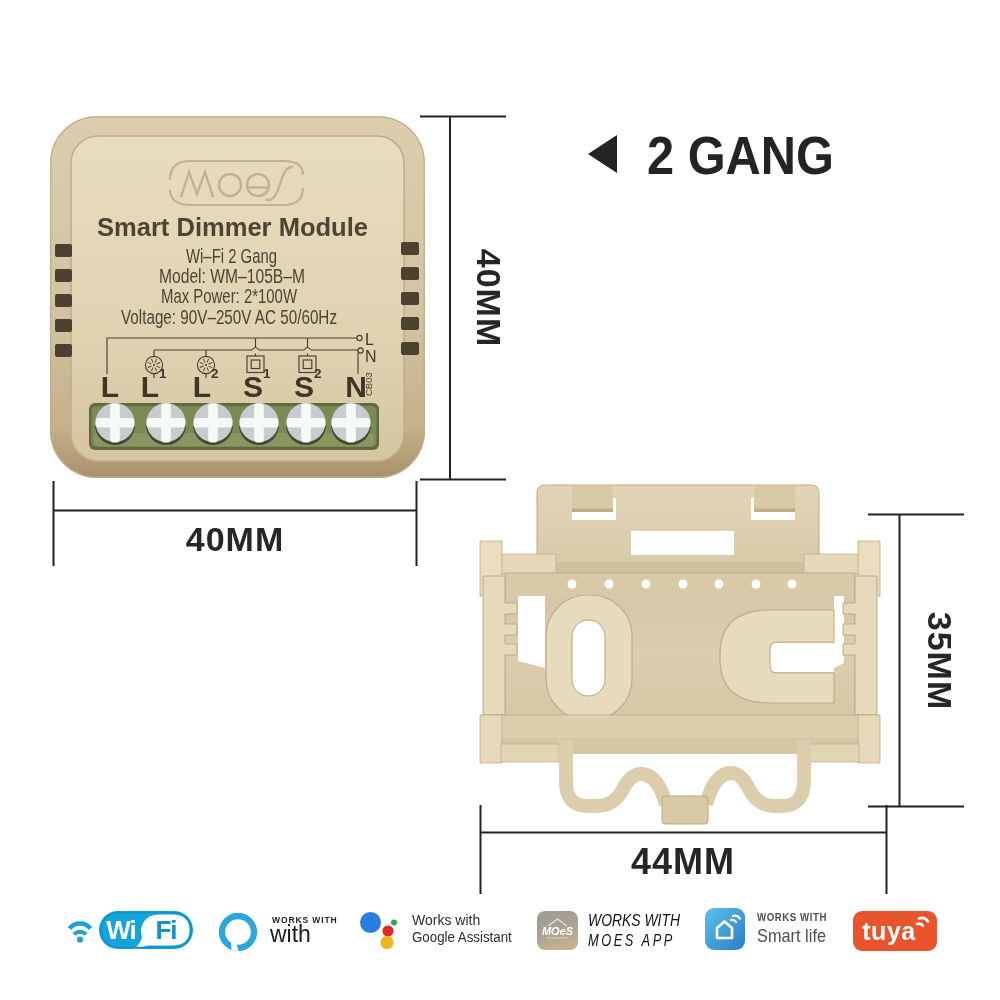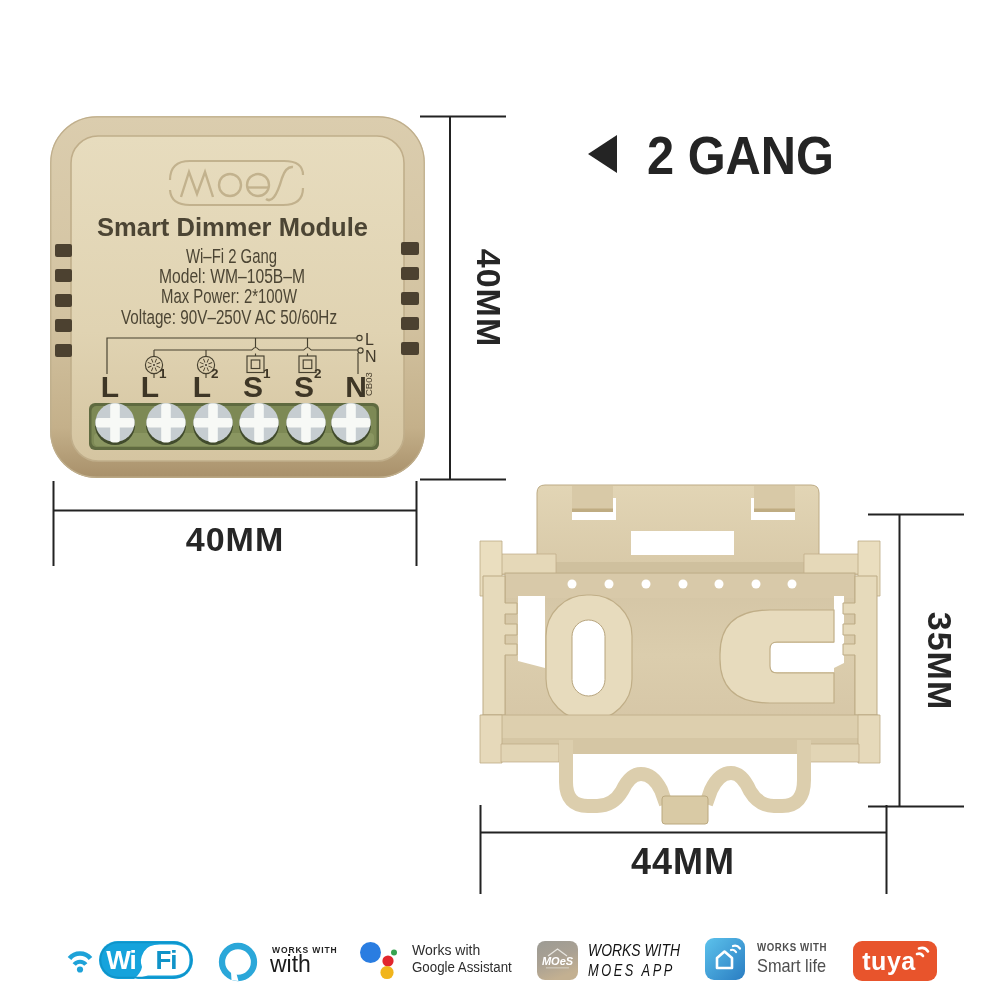--- a/index.html
+++ b/index.html
@@ -242,21 +242,21 @@
 <svg class="abs" style="left:864px;top:511px" width="104" height="300" viewBox="0 0 104 300">
   <path d="M4,3.5 L100,3.5 M4,295.5 L100,295.5 M35.5,3.5 L35.5,295.5" stroke="#222" stroke-width="2" fill="none"></path>
   <text x="64" y="150" font-size="34" font-weight="bold" fill="#262626" text-anchor="middle" transform="rotate(90 64 150)" style="letter-spacing:1px">35MM</text>
 </svg>
 
 <svg class="abs" style="left:475px;top:802px" width="420" height="95" viewBox="0 0 420 95">
   <path d="M5.5,3 L5.5,92 M411.5,3 L411.5,92 M5.5,30.5 L411.5,30.5" stroke="#222" stroke-width="2" fill="none"></path>
   <text x="208" y="72" font-size="36" font-weight="bold" fill="#262626" text-anchor="middle" style="letter-spacing:1px">44MM</text>
 </svg>
 
-<div class="abs" style="left:0;top:920px;width:1000px;height:80px;text-align:center;">
+<div class="abs" style="left:0;top:890px;width:1000px;height:80px;text-align:center;">
 
 <svg class="abs" style="left:60px;top:18px" width="140" height="46" viewBox="0 0 140 46">
   <g fill="none" stroke="#1ea2d8">
     <path d="M9.5,20.5 A13.5,13.5 0 0 1 30.5,20.5" stroke-width="4.6"></path>
     <path d="M14.2,26.5 A7.5,7.5 0 0 1 25.8,26.5" stroke-width="4.2"></path>
   </g>
   <circle cx="20" cy="31.5" r="3.1" fill="#1ea2d8"></circle>
   <g>
     <rect x="39" y="3" width="94" height="38" rx="19" fill="#15a3dc"></rect>
     <path d="M100,6.5 L112,6.5 Q129.5,6.5 129.5,22 Q129.5,37.5 112,37.5 L88,37.5 L74,41 Q81,35 82,29 Q79,22 84,13.5 Q88,6.5 100,6.5 Z" fill="#ffffff"></path>

